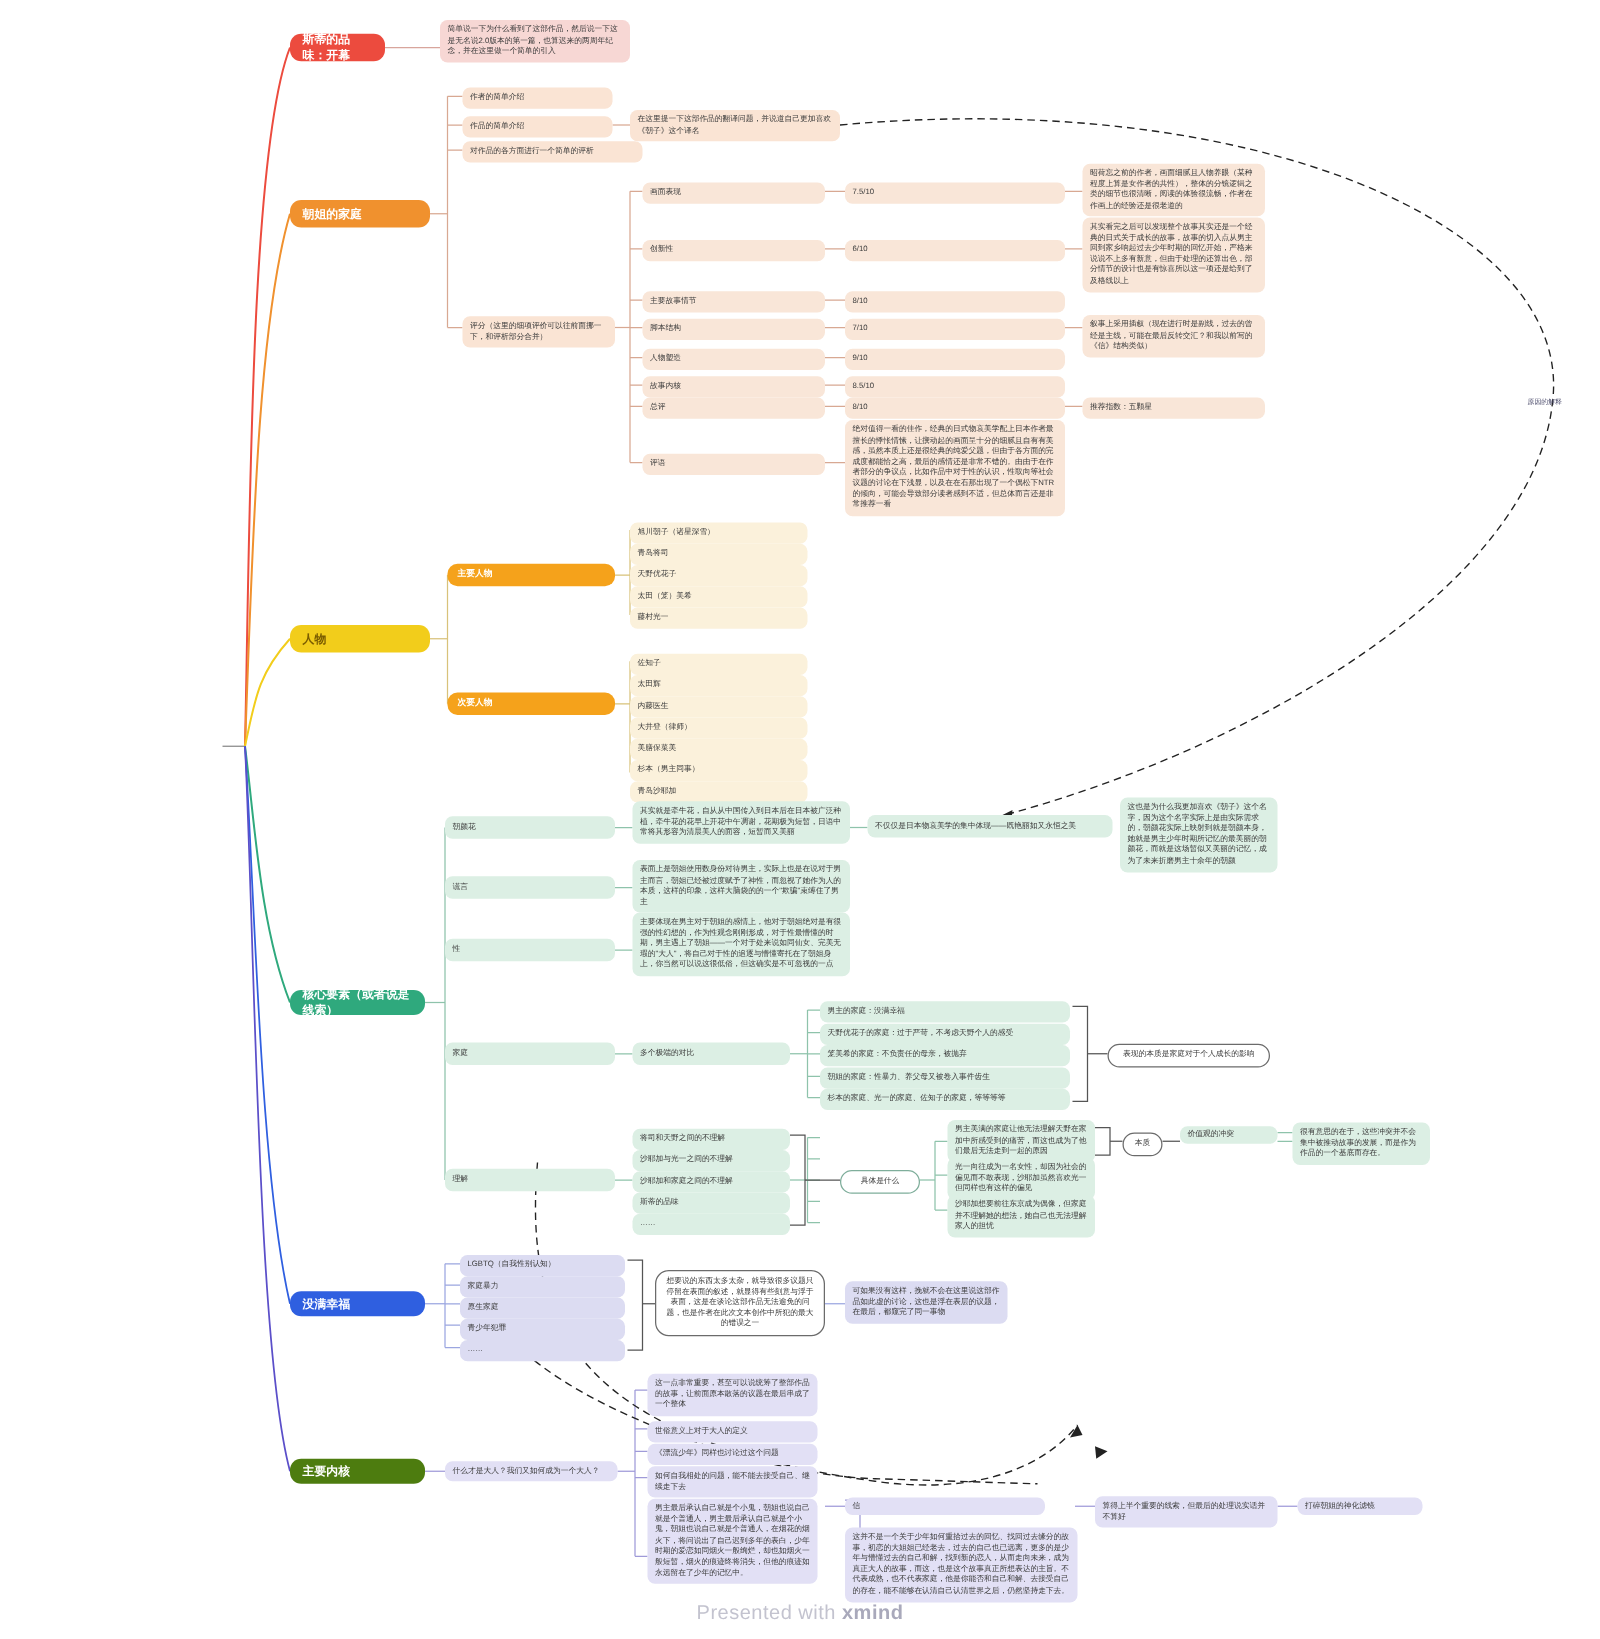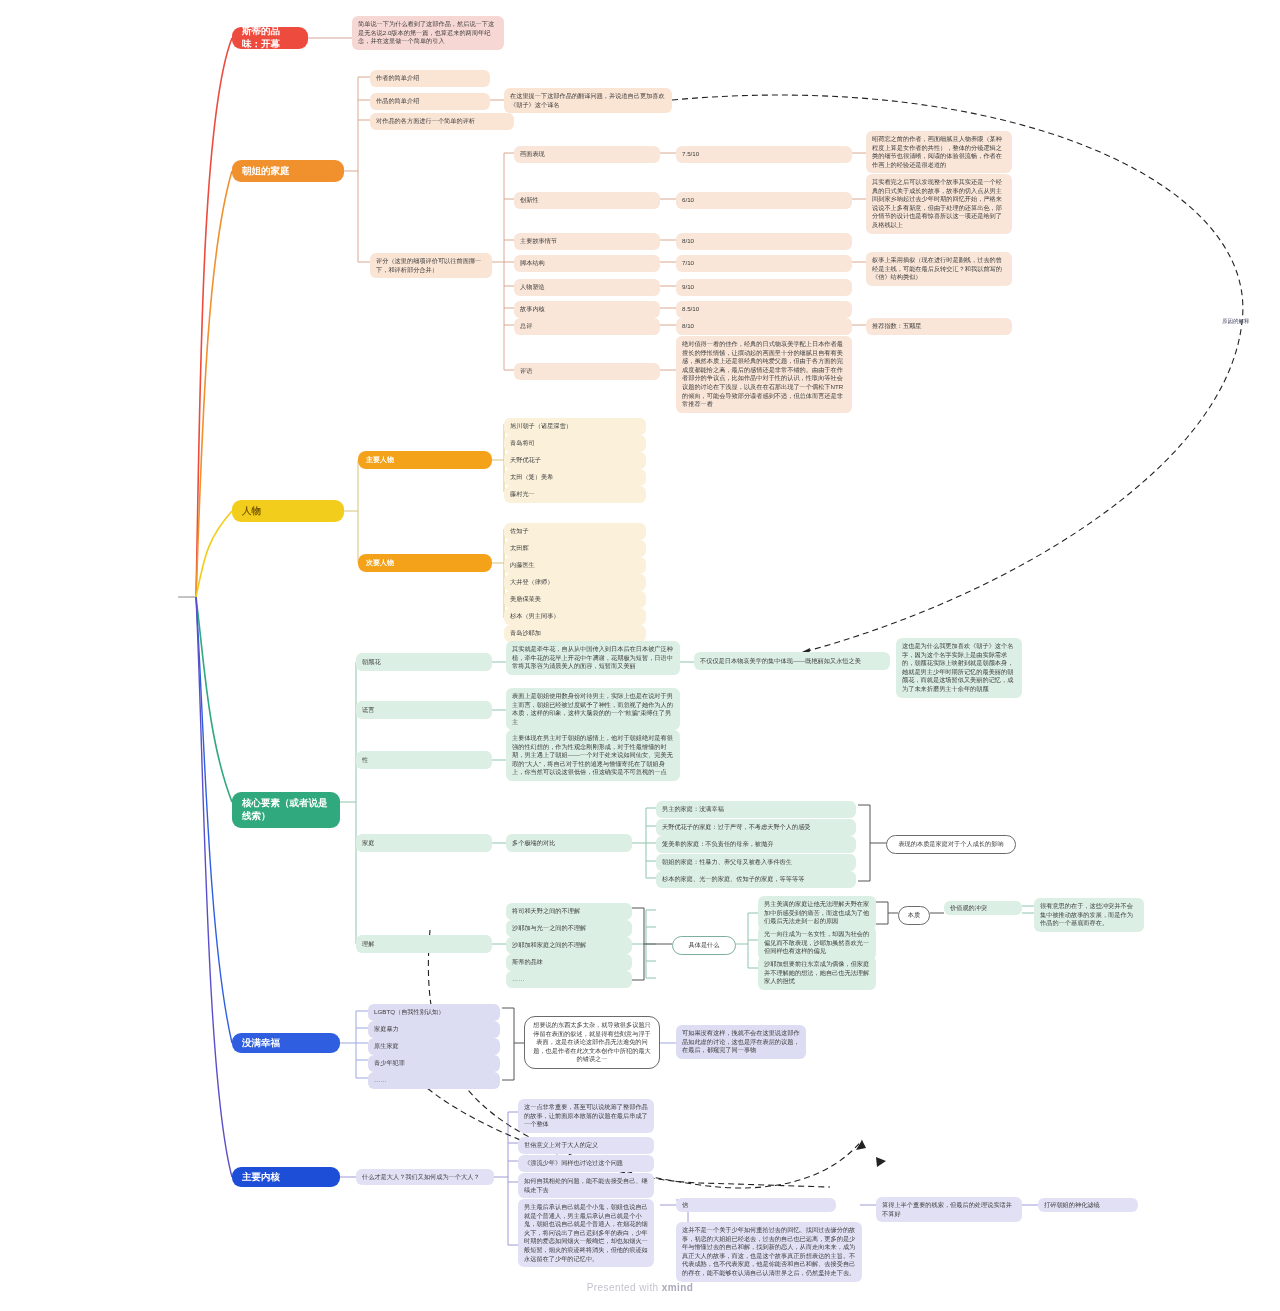--- a/index.html
+++ b/index.html
@@ -14,39 +14,39 @@
         text-align:center;padding:10px 8px;border-radius:9px;}
 
   
   .l1{color:#fff;font-weight:bold;font-size:9.5px;padding:6px 10px;border-radius:9px;
       display:flex;align-items:center;}
   .l1.red{background:#ec4b3e;}
   .l1.orange{background:#f0912e;}
   .l1.yellow{background:#f2cd1b;color:#7a5c00;}
   .l1.green{background:#2fa97d;}
   .l1.blue{background:#2f5fe0;}
-  .l1.purple{background:#1d4ed8;text-align:center;}
+  .l1.purple{background:#4d7c0f;text-align:center;}
 
   
   .bx{font-size:6.2px;line-height:8.6px;padding:4px 6px;border-radius:6px;color:#3a3a3a;}
   .bx.pink{background:#f7d7d4;}
   .bx.peach{background:#fae4d4;}
   .bx.peach2{background:#f9e6d8;}
   .bx.cream{background:#fbf1db;}
   .bx.mint{background:#dcefe4;}
   .bx.lav{background:#dcdcf2;}
   .bx.lav2{background:#e2e0f5;}
   .bx.outline{background:#fff;border:1px solid #6b6b6b;border-radius:11px;text-align:center;}
   .bx.outlinem{background:#fff;border:1px solid #7fae9b;border-radius:11px;text-align:center;}
   .bx.sub-orange{background:#f5a21b;color:#fff;font-weight:bold;font-size:7px;
                  border-radius:8px;padding:5px 8px;}
   .mid{display:flex;align-items:center;}
 
   .watermark{position:absolute;left:0;top:1282px;width:1280px;text-align:center;
-             font-size:10px;color:#c3c3cf;letter-spacing:.4px;}
+             font-size:16px;color:#c3c3cf;letter-spacing:.4px;}
   .watermark b{color:#a9a9bb;}
   .dashlabel{position:absolute;font-size:5.5px;color:#4a4a6a;}
 </style>
 </head>
 <body>
 
 <div id="canvas">
 
 <svg class="links" viewBox="0 0 1280 1311">
 
@@ -245,21 +245,21 @@
   <span>内藤医生</span></div>
 <div class="node bx cream" style="left:504px;top:574px;width:142px;">
   <span>大井登（律师）</span></div>
 <div class="node bx cream" style="left:504px;top:591px;width:142px;">
   <span>美膳保菜美</span></div>
 <div class="node bx cream" style="left:504px;top:608px;width:142px;">
   <span>杉本（男主同事）</span></div>
 <div class="node bx cream" style="left:504px;top:625px;width:142px;">
   <span>青岛沙耶加</span></div>
 
-<div class="node l1 green" style="left:232px;top:792px;width:108px;height:36px;">
+<div class="node l1 green" style="left:232px;top:792px;width:108px;height:20px;">
   <span>核心要素（或者说是线索）</span>
 </div>
 
 <div class="node bx mint mid" style="left:356px;top:653px;width:136px;height:18px;">
   <span>朝颜花</span>
     </div>
 <div class="node bx mint" style="left:506px;top:641px;width:174px;">
   <span>其实就是牵牛花，自从从中国传入到日本后在日本被广泛种植，牵牛花的花早上开花中午凋谢，花期极为短暂，日语中常将其形容为清晨美人的面容，短暂而又美丽</span></div>
 <div class="node bx mint mid" style="left:694px;top:652px;width:196px;height:18px;">
   <span>不仅仅是日本物哀美学的集中体现——既艳丽如又永恒之美</span>

